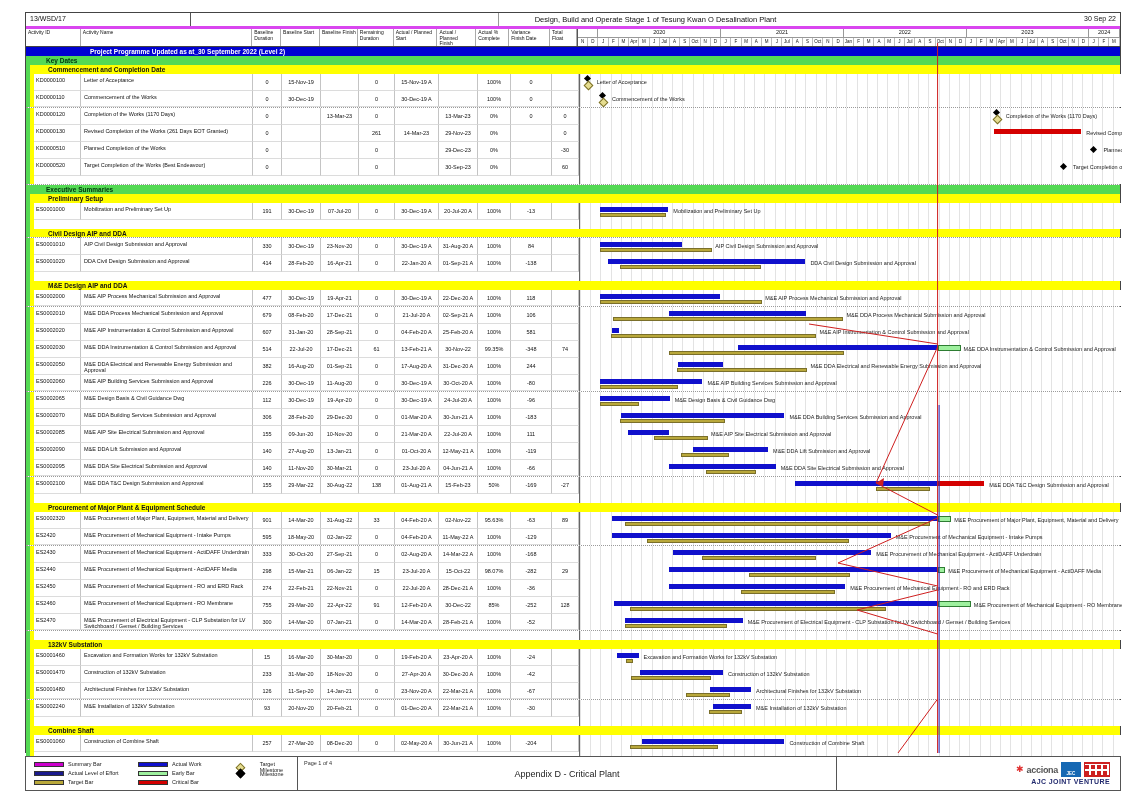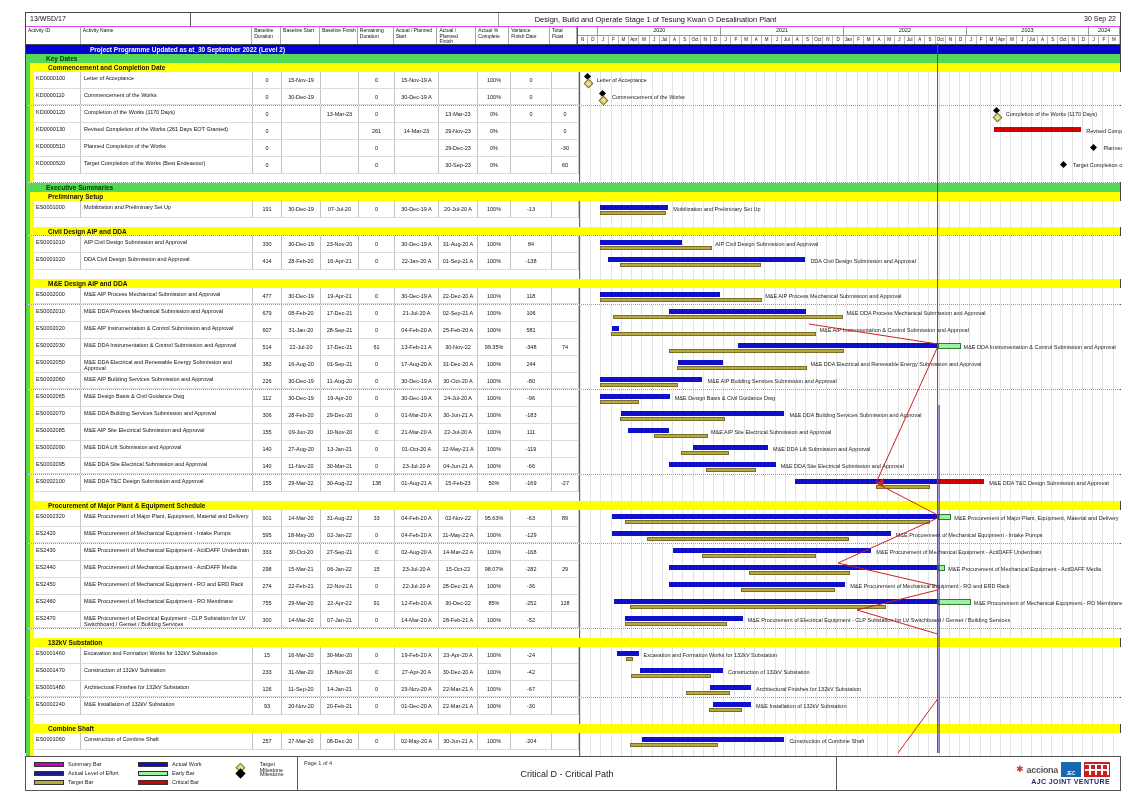--- a/index.html
+++ b/index.html
@@ -1,20 +1,20 @@
 <!DOCTYPE html>
 <html><head>
 <meta charset="utf-8">
 <style>
   html,body{margin:0;padding:0;background:#9a9a9a;}
   .sheet{position:relative;width:1123px;height:794px;background:#fff;overflow:hidden;
          font-family:"Liberation Sans",sans-serif;}
   .main{position:absolute;left:25px;top:12px;width:1096px;height:741px;border:1px solid #444;
         box-sizing:border-box;background:#fff;}
-  .topstrip{display:flex;height:13px;border-bottom:1px solid #d946ef;position:relative;}
+  .topstrip{display:flex;height:13px;border-bottom:3px solid #d946ef;position:relative;}
   .ts-doc{width:165px;border-right:1px solid #555;font-size:7px;padding:2px 0 0 4px;box-sizing:border-box;color:#111;}
   .ts-mid{flex:1;display:flex;align-items:center;justify-content:center;font-size:7.5px;color:#111;position:relative;}
   .ts-mid:before{content:"";position:absolute;left:307px;top:0;bottom:0;border-left:1px solid #999;}
   .ts-date{position:absolute;right:4px;top:2px;font-size:7px;color:#111;}
   .colhead{display:flex;height:17px;border-bottom:1px solid #444;}
   .ch{border-right:1px solid #aaa;box-sizing:border-box;font-size:5px;line-height:5.5px;color:#111;
       padding:1px 0 0 2px;white-space:pre-line;overflow:hidden;}
   .timeline{width:543px;display:flex;flex-direction:column;box-sizing:border-box;border-left:1px solid #555;}
   .tl-years{display:flex;height:8px;border-bottom:1px solid #999;}
   .tl-months{display:flex;height:9px;}
@@ -955,21 +955,21 @@
           <span class="leg-dm" style="background: rgb(230, 221, 143); border: 1px solid rgb(122, 111, 42);"></span>
           <span>Target Milestone</span>
         </div>
         <div class="leg-item" style="left: 198px; top: 13px;">
           <span class="leg-dm" style="background: rgb(0, 0, 0); border: 1px solid rgb(0, 0, 0);"></span>
           <span>Milestone</span>
         </div>
       </div>
     <div class="f-mid">
       <div class="f-page">Page 1 of 4</div>
-      <div class="f-appendix">Critical D - Critical Path</div>
+      <div class="f-appendix">Appendix D - Critical Plant</div>
     </div>
     <div class="f-logos">
       <div class="logo-row">
         <span class="acciona-mark">✱</span>
         <span class="acciona-text">acciona</span>
         <span class="jec-box">JEC</span>
         <span class="cn-box"></span>
       </div>
       <div class="jv-text">AJC JOINT VENTURE</div>
     </div>

